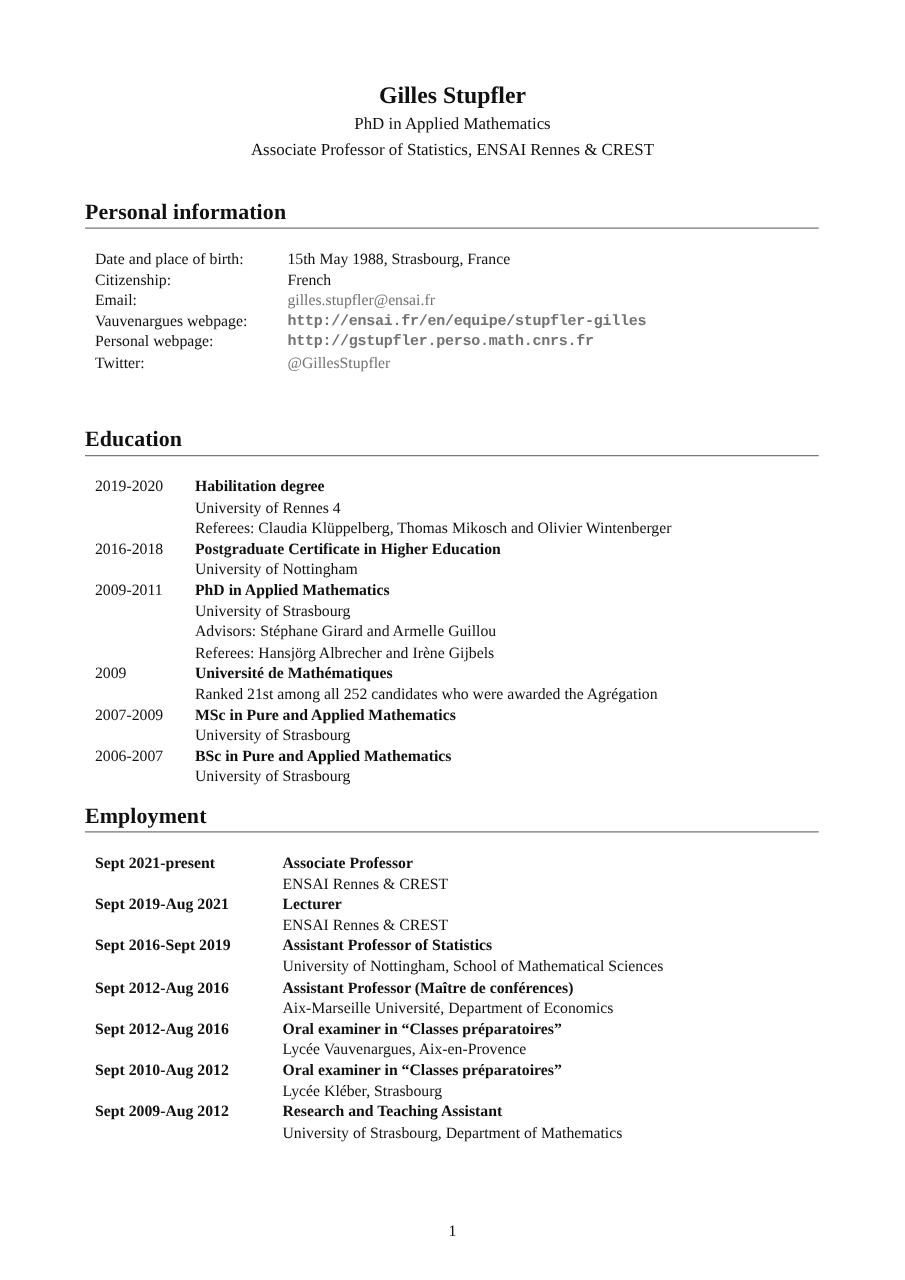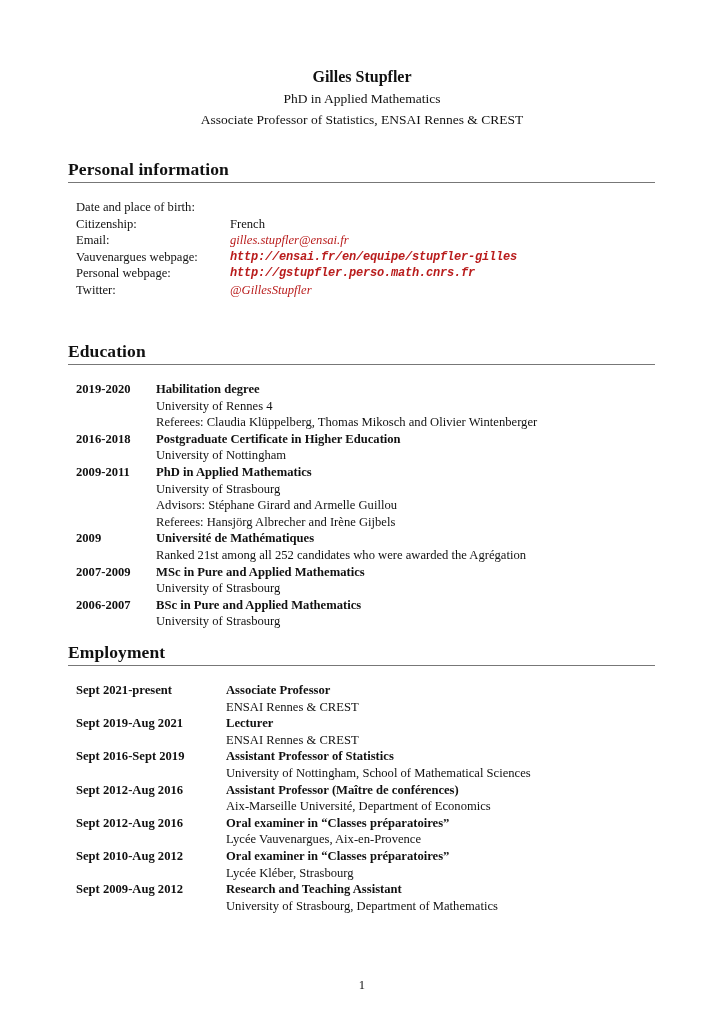--- a/index.html
+++ b/index.html
@@ -21,21 +21,21 @@
       width: 724px; height: 1024px;
     }
     .header {
       position: absolute;
       left: 0; top: 66px;
       width: 724px;
       text-align: center;
     }
     .header .name {
       font-weight: bold;
-      font-size: 16px;
+      font-size: 19px;
       line-height: 22px;
       margin-left: 0px;
     }
     .header .sub {
       font-size: 13.5px;
       line-height: 21px;
     }
     .section {
       position: absolute;
       left: 68px;
@@ -53,28 +53,28 @@
       margin-left: 8px;
       margin-top: 16px;
     }
     .row {
       display: flex;
       font-size: 12.6px;
       line-height: 16.6px;
     }
     .pi .label { width: 154px; flex: none; }
     .pi .value { flex: 1; white-space: nowrap; }
-    .link { color: #b91c1c; font-style: italic; }
+    .link { color: #737373; }
     .mono {
       font-family: "Liberation Mono", "DejaVu Sans Mono", monospace;
       font-weight: bold;
       font-size: 12px;
       letter-spacing: -0.2px;
     }
-    .edu .date { width: 80px; flex: none; font-weight: bold; }
+    .edu .date { width: 80px; flex: none; font-weight: normal; }
     .emp .date { width: 150px; flex: none; font-weight: bold; }
     .entry-title { font-weight: bold; white-space: nowrap; }
     .entry-line { white-space: nowrap; }
     .indent-edu { padding-left: 80px; }
     .indent-emp { padding-left: 150px; }
     .page-number {
       position: absolute;
       left: 0; top: 978px;
       width: 724px;
       text-align: center;
@@ -90,20 +90,21 @@
     <div class="name">Gilles Stupfler</div>
     <div class="sub">PhD in Applied Mathematics</div>
     <div class="sub">Associate Professor of Statistics, ENSAI Rennes &amp; CREST</div>
   </div>
 
   <div class="section" style="top:158px;">
     <div class="section-title">Personal information</div>
     <div class="rows pi">
       <div class="row">
         <span class="label">Date and place of birth:</span>
+        <span class="value">15th May 1988, Strasbourg, France</span>
       </div>
       <div class="row">
         <span class="label">Citizenship:</span>
         <span class="value">French</span>
       </div>
       <div class="row">
         <span class="label">Email:</span>
         <span class="value link">gilles.stupfler@ensai.fr</span>
       </div>
       <div class="row">

